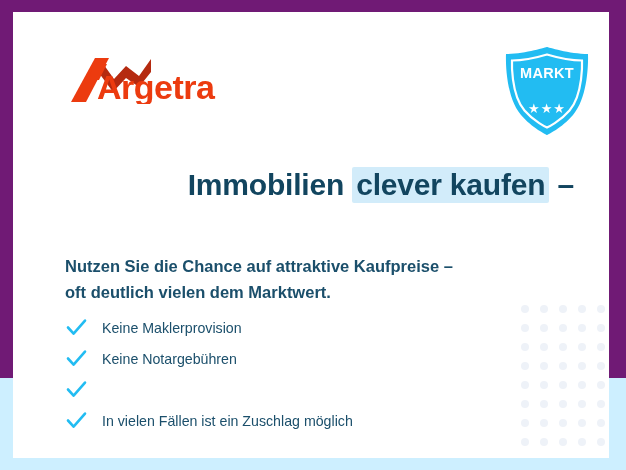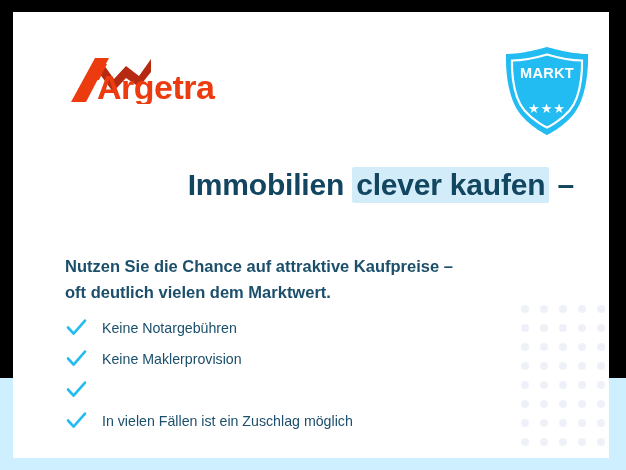--- a/index.html
+++ b/index.html
@@ -10,21 +10,21 @@
     width: 626px;
     height: 470px;
     overflow: hidden;
     background: #cdefff;
     font-family: "Liberation Sans", sans-serif;
   }
   #page {
     position: relative;
     width: 626px;
     height: 378px;
-    background: #000000;
+    background: #701a75;
     box-sizing: border-box;
   }
   #card {
     position: absolute;
     left: 13px;
     top: 12px;
     width: 596px;
     height: 446px;
     background: #ffffff;
     overflow: hidden;
@@ -248,27 +248,27 @@
     <p id="subhead">
       <span class="line">Nutzen Sie die Chance auf attraktive Kaufpreise –</span>
       <span class="line">oft deutlich vielen dem Marktwert.</span>
     </p>
 
     <ul id="benefits" style="list-style:none;margin:0;padding:0;">
       <li class="item">
         <svg class="check" viewBox="0 0 21 19">
           <path d="M2 9.5 L7.6 15.6 L19 2.6" fill="none" stroke="#22bcf2" stroke-width="2.6" stroke-linecap="round" stroke-linejoin="round"></path>
         </svg>
+        <span class="label">Keine Maklerprovision</span>
+      </li>
+      <li class="item">
+        <svg class="check" viewBox="0 0 21 19">
+          <path d="M2 9.5 L7.6 15.6 L19 2.6" fill="none" stroke="#22bcf2" stroke-width="2.6" stroke-linecap="round" stroke-linejoin="round"></path>
+        </svg>
         <span class="label">Keine Notargebühren</span>
-      </li>
-      <li class="item">
-        <svg class="check" viewBox="0 0 21 19">
-          <path d="M2 9.5 L7.6 15.6 L19 2.6" fill="none" stroke="#22bcf2" stroke-width="2.6" stroke-linecap="round" stroke-linejoin="round"></path>
-        </svg>
-        <span class="label">Keine Maklerprovision</span>
       </li>
       <li class="item">
         <svg class="check" viewBox="0 0 21 19">
           <path d="M2 9.5 L7.6 15.6 L19 2.6" fill="none" stroke="#22bcf2" stroke-width="2.6" stroke-linecap="round" stroke-linejoin="round"></path>
         </svg>
       </li>
       <li class="item">
         <svg class="check" viewBox="0 0 21 19">
           <path d="M2 9.5 L7.6 15.6 L19 2.6" fill="none" stroke="#22bcf2" stroke-width="2.6" stroke-linecap="round" stroke-linejoin="round"></path>
         </svg>

